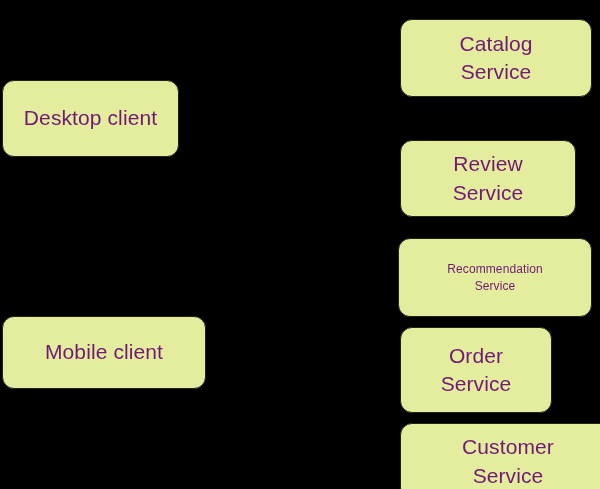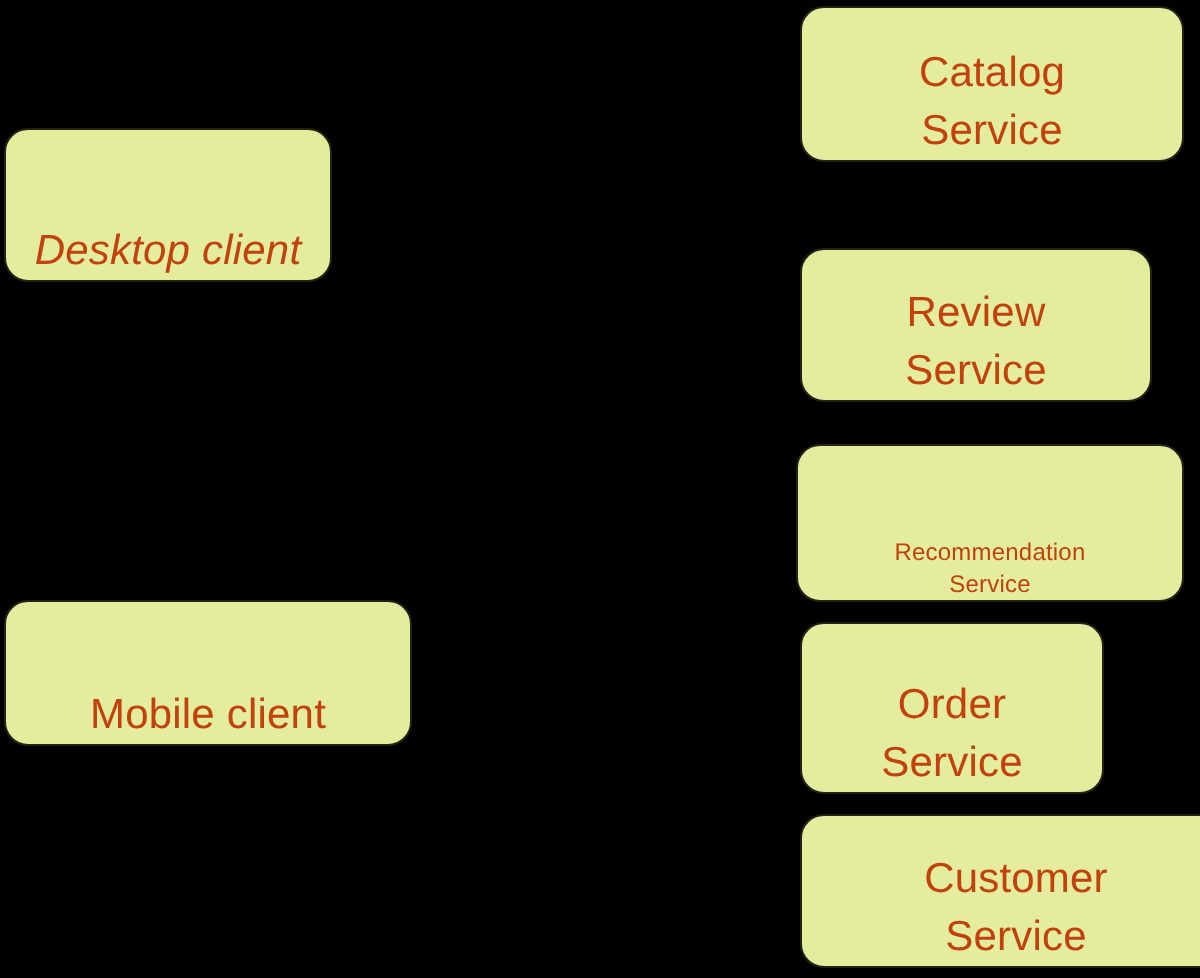--- a/index.html
+++ b/index.html
@@ -24,36 +24,37 @@
     height: 489px;
     pointer-events: none;
   }
   .node {
     position: absolute;
     box-sizing: border-box;
     background: #e4ec9e;
     border: 1.6px solid #232315;
     border-radius: 12px;
     display: flex;
-    align-items: flex-end;
+    align-items: center;
     justify-content: center;
     text-align: center;
-    color: #c2410c;
+    color: #701a75;
     font-size: 21px;
     line-height: 1.35;
     letter-spacing: 0.1px;
     box-shadow: 2px 2px 2px rgba(0,0,0,0.65);
     z-index: 3;
+    margin-top: 16px;
   }
   .node .node-label {
     display: block;
     padding: 0 6px;
     white-space: pre-line;
   }
-  .node-desktop { left: 2px;   top: 64px;  width: 164px; height: 77px; font-style: italic; }
+  .node-desktop { left: 2px;   top: 64px;  width: 177px; height: 77px; }
   .node-mobile  { left: 2px;   top: 300px; width: 204px; height: 73px; }
 
   .node-catalog        { left: 400px; top: 3px;   width: 192px; height: 78px; }
   .node-review         { left: 400px; top: 124px; width: 176px; height: 77px; }
   .node-recommendation { left: 398px; top: 222px; width: 194px; height: 79px;
                           font-size: 12px; }
   .node-order          { left: 400px; top: 311px; width: 152px; height: 86px; }
   .node-customer       { left: 400px; top: 407px; width: 216px; height: 77px; }
 </style>
 </head>

